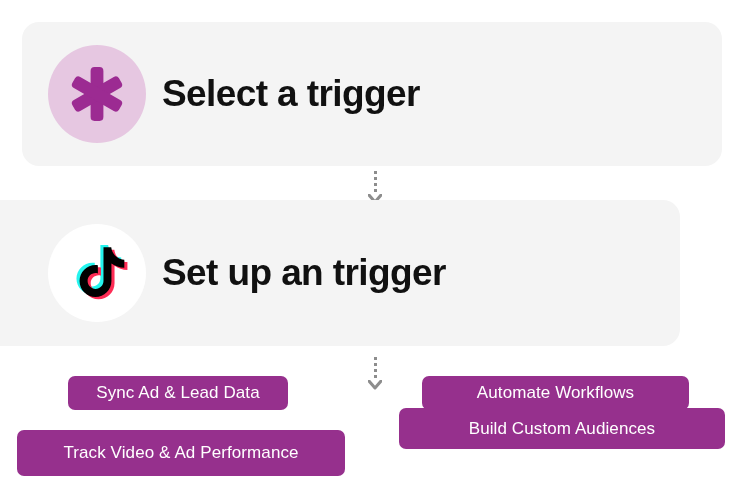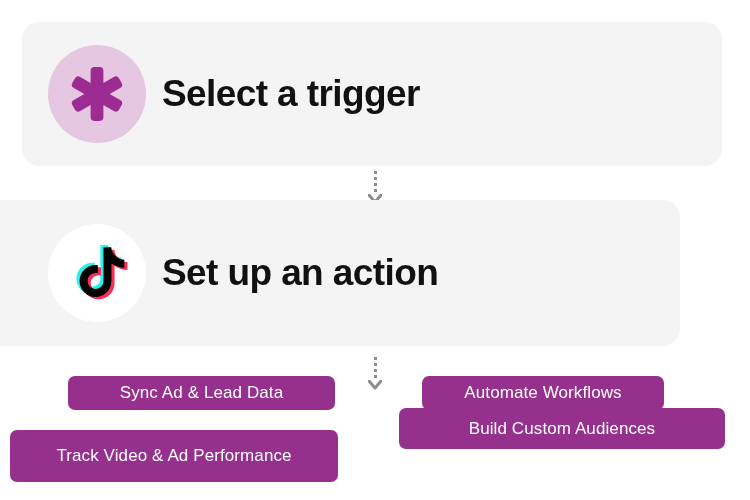--- a/index.html
+++ b/index.html
@@ -121,23 +121,23 @@
     font-weight: normal;
     letter-spacing: 0.1px;
     display: flex;
     align-items: center;
     justify-content: center;
     box-sizing: border-box;
     padding: 0 10px;
     cursor: pointer;
     white-space: nowrap;
   }
-  #btn-sync       { left: 68px;  top: 376px; width: 267px; height: 34px; }
-  #btn-automate   { left: 422px; top: 376px; width: 242px; height: 34px; }
-  #btn-track      { left: 10px;  top: 430px; width: 328px; height: 52px; }
+  #btn-sync       { left: 68px;  top: 376px; width: 220px; height: 34px; }
+  #btn-automate   { left: 422px; top: 376px; width: 267px; height: 34px; }
+  #btn-track      { left: 17px;  top: 430px; width: 328px; height: 46px; }
   #btn-audiences  { left: 399px; top: 408px; width: 326px; height: 41px; text-align: center; }
 </style>
 </head>
 <body>
 
 <div id="canvas">
 
   <div class="step-card" id="card-trigger">
     <div class="step-icon icon-trigger-bg">
       <svg width="64" height="64" viewBox="0 0 100 100">
@@ -172,21 +172,21 @@
       <svg width="62" height="62" viewBox="0 0 64 64">
 
         <path d="M38.5 5.5h8.2c0.5 4.3 2.6 8.0 6.0 10.3 2.2 1.5 4.8 2.4 7.5 2.5v8.3c-4.9-0.1-9.5-1.7-13.3-4.4v18.0c0 9.1-7.4 16.5-16.5 16.5S14 49.3 14 40.2s7.4-16.5 16.5-16.5c0.8 0 1.6 0.1 2.4 0.2v8.5c-0.8-0.2-1.6-0.4-2.4-0.4-4.5 0-8.2 3.7-8.2 8.2s3.7 8.2 8.2 8.2 8.2-3.7 8.2-8.2V5.5z" fill="#25f4ee" transform="translate(-3.2,-2.4)"></path>
 
         <path d="M38.5 5.5h8.2c0.5 4.3 2.6 8.0 6.0 10.3 2.2 1.5 4.8 2.4 7.5 2.5v8.3c-4.9-0.1-9.5-1.7-13.3-4.4v18.0c0 9.1-7.4 16.5-16.5 16.5S14 49.3 14 40.2s7.4-16.5 16.5-16.5c0.8 0 1.6 0.1 2.4 0.2v8.5c-0.8-0.2-1.6-0.4-2.4-0.4-4.5 0-8.2 3.7-8.2 8.2s3.7 8.2 8.2 8.2 8.2-3.7 8.2-8.2V5.5z" fill="#fe2c55" transform="translate(3.2,2.4)"></path>
 
         <path d="M38.5 5.5h8.2c0.5 4.3 2.6 8.0 6.0 10.3 2.2 1.5 4.8 2.4 7.5 2.5v8.3c-4.9-0.1-9.5-1.7-13.3-4.4v18.0c0 9.1-7.4 16.5-16.5 16.5S14 49.3 14 40.2s7.4-16.5 16.5-16.5c0.8 0 1.6 0.1 2.4 0.2v8.5c-0.8-0.2-1.6-0.4-2.4-0.4-4.5 0-8.2 3.7-8.2 8.2s3.7 8.2 8.2 8.2 8.2-3.7 8.2-8.2V5.5z" fill="#010101"></path>
       </svg>
     </div>
     <div class="step-text">
-      <div class="step-title">Set up an action</div>
+      <div class="step-title">Set up an trigger</div>
     </div>
   </div>
 
   <div class="connector" id="connector-2">
     <div class="connector-dots">
       <i></i>
         <i></i>
         <i></i>
         <i></i>
     </div>

